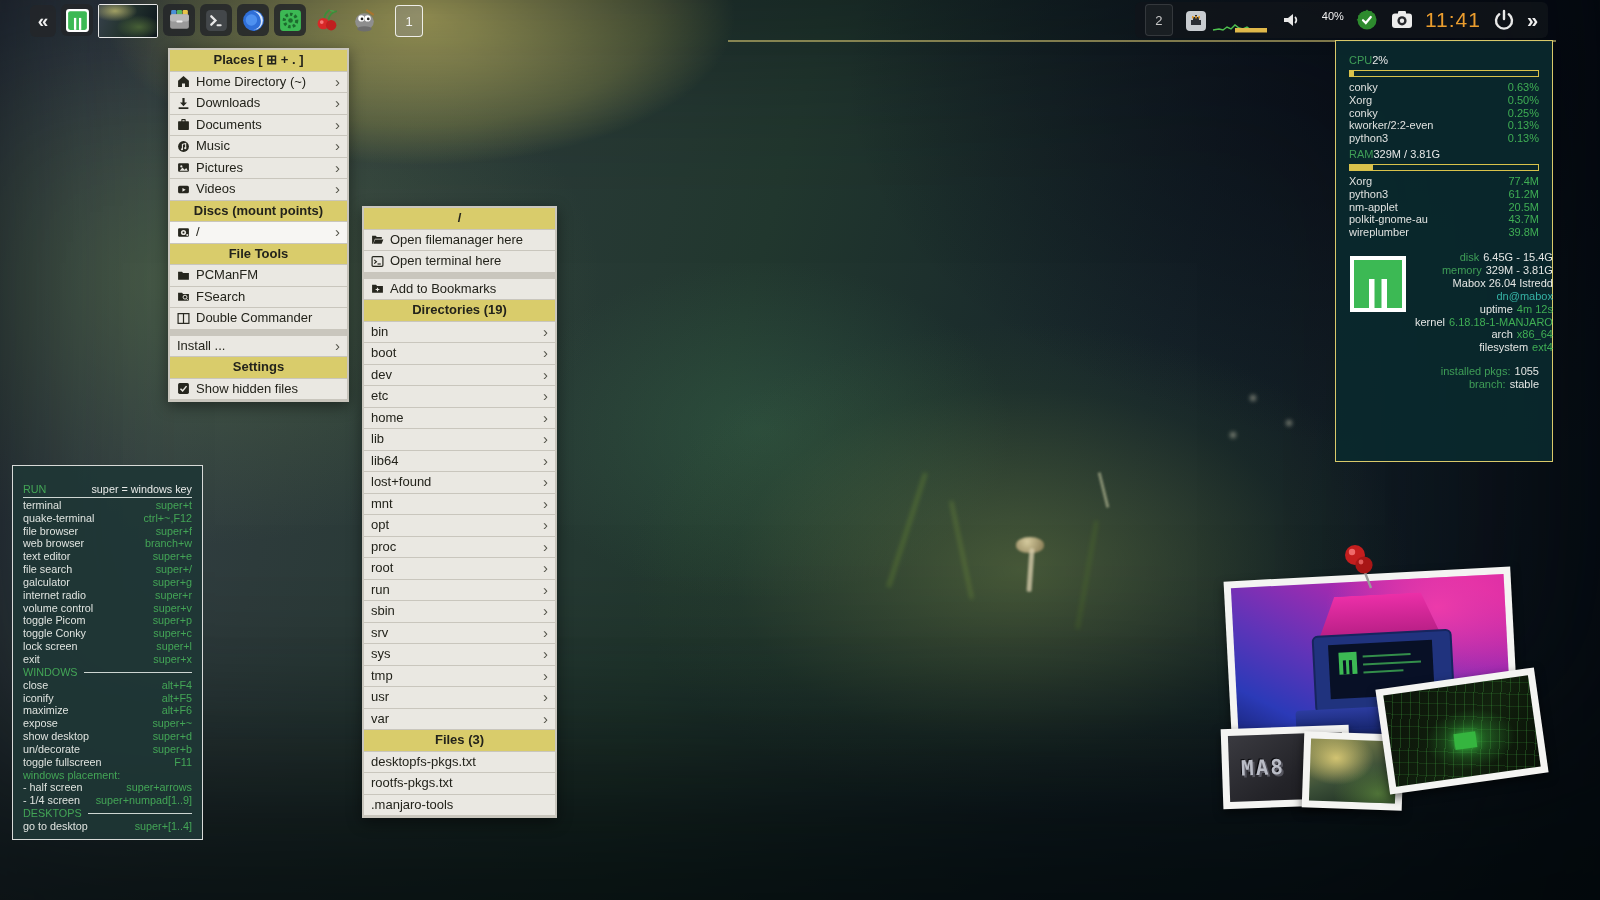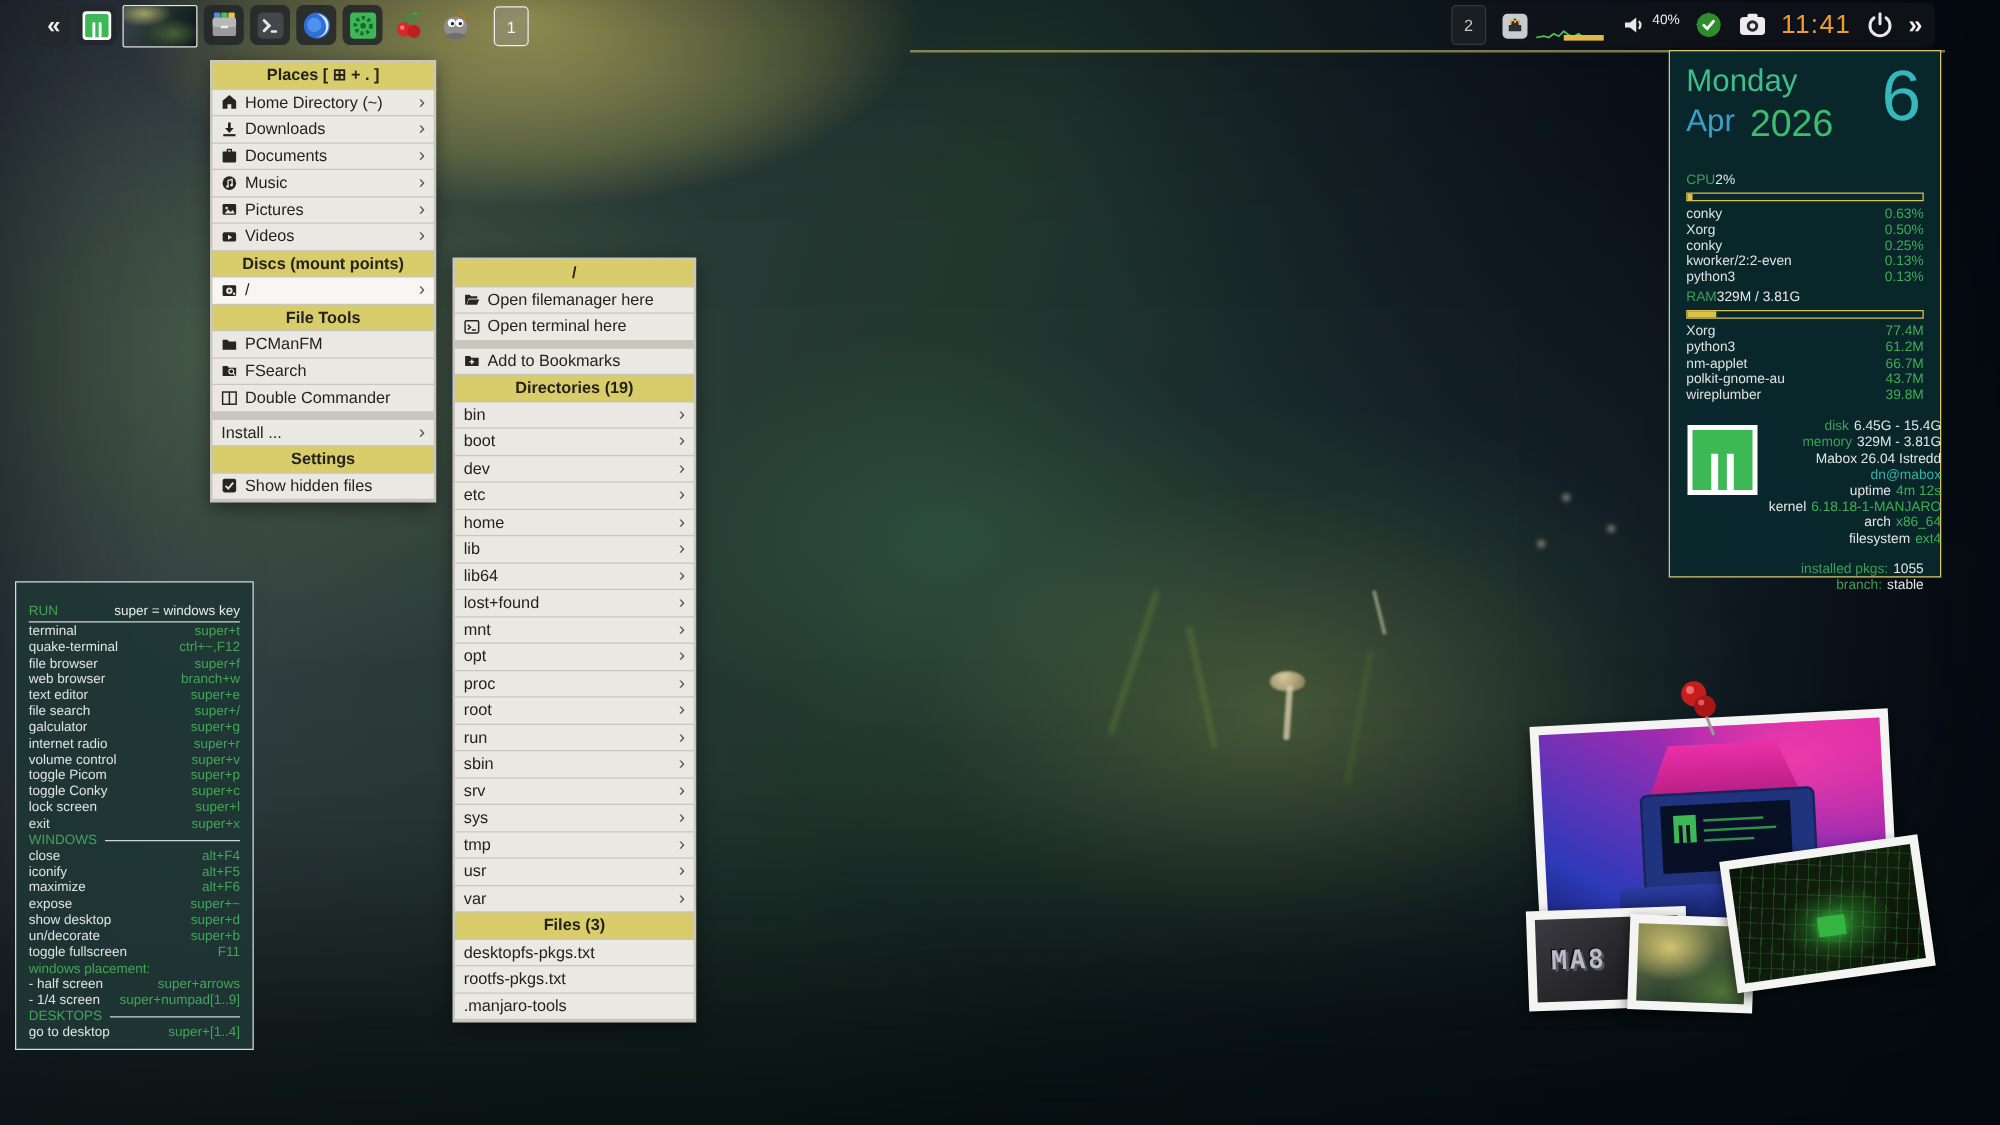--- a/index.html
+++ b/index.html
@@ -43,21 +43,21 @@
   .ovflow{color:#f0f0f0;font-size:19px;font-weight:bold;width:26px;height:32px;border-radius:6px;background:rgba(35,38,41,0.85);display:flex;align-items:center;justify-content:center;}
   .wsbtn{width:26px;height:30px;border-radius:4px;display:flex;align-items:center;justify-content:center;font-size:13px;}
   .ws-cur{margin-left:10px;background:rgba(150,150,145,0.4);border:1px solid rgba(255,255,255,0.85);color:#f4f4f4;}
   .ws-oth{background:rgba(28,32,36,0.8);color:#c9c9c9;border:1px solid rgba(255,255,255,0.12);}
   .pright{position:absolute;right:52px;top:2px;height:36px;display:flex;align-items:center;gap:11px;background:rgba(17,21,25,0.78);border-radius:6px;padding:0 10px;}
   .trayicon{display:flex;align-items:center;justify-content:center;}
   .trayicon svg{width:24px;height:24px;}
   .netbox{display:flex;align-items:flex-end;gap:3px;}
   .netgraph{width:58px;height:26px;position:relative;}
   .netgraph svg{width:58px;height:26px;}
-  .volwrap{display:flex;align-items:flex-start;gap:2px;}
+  .volwrap{display:flex;align-items:flex-start;gap:18px;}
   .vol-pct{color:#f0f0f0;font-size:11px;margin-top:2px;}
   .clock{color:#eb9d2e;font-size:21px;letter-spacing:1px;}
   .ovflow-r{color:#f0f0f0;font-size:20px;font-weight:bold;}
 
   
   .menu{position:absolute;background:#c9c6bd;padding:2px;box-shadow:0 4px 14px rgba(0,0,0,0.45);font-size:13px;color:#23231b;box-sizing:border-box;}
   .places{left:168px;top:48px;width:181px;}
   .subm{left:362px;top:206px;width:195px;}
   .mrow{height:20.5px;line-height:20.5px;margin-bottom:1px;display:flex;align-items:center;}
   .mrow.header{background:#d9cc6b;font-weight:700;}
@@ -812,28 +812,20 @@
 
       </div>
 
       <div class="krow r">
         <span class="kl">go to desktop</span>
         <span class="kv">super+[1..4]</span>
       </div>
     </div>
 
   <div class="rconky">
-    <div class="dateblock">
-      <div class="wd">Monday</div>
-      <div class="line2">
-        <span class="mo">Apr</span>
-        <span class="yr">2026</span>
-      </div>
-      <div class="day">6</div>
-    </div>
 
     <div class="sh">
       <span>CPU</span>
       <span class="shv">2%</span>
     </div>
     <div class="bar">
         <i style="width: 2%;"></i>
       </div>
     <div>
 
@@ -877,21 +869,21 @@
           <span class="pv">77.4M</span>
         </div>
 
         <div class="prow">
           <span class="pn">python3</span>
           <span class="pv">61.2M</span>
         </div>
 
         <div class="prow">
           <span class="pn">nm-applet</span>
-          <span class="pv">66.7M</span>
+          <span class="pv">20.5M</span>
         </div>
 
         <div class="prow">
           <span class="pn">polkit-gnome-au</span>
           <span class="pv">43.7M</span>
         </div>
 
         <div class="prow">
           <span class="pn">wireplumber</span>
           <span class="pv">39.8M</span>

